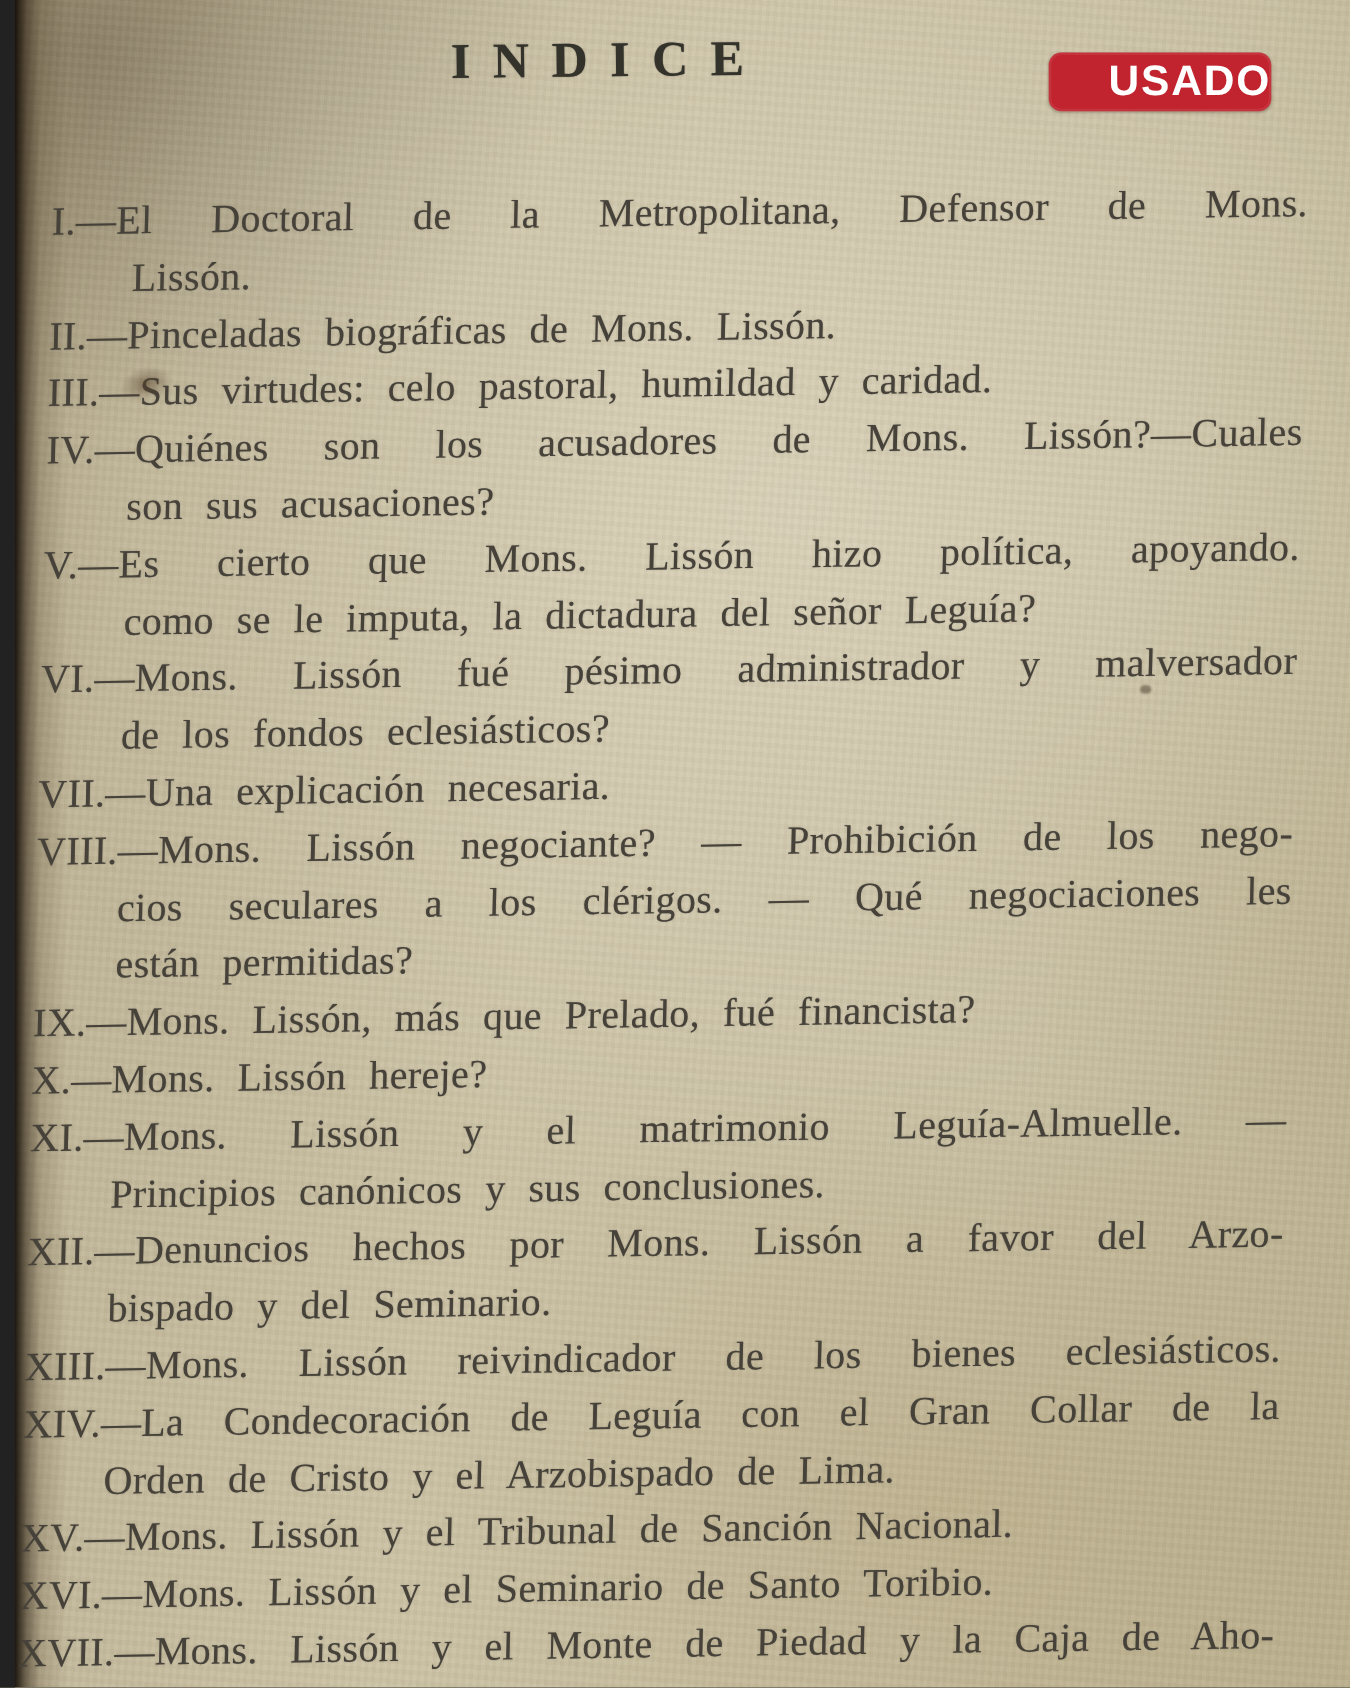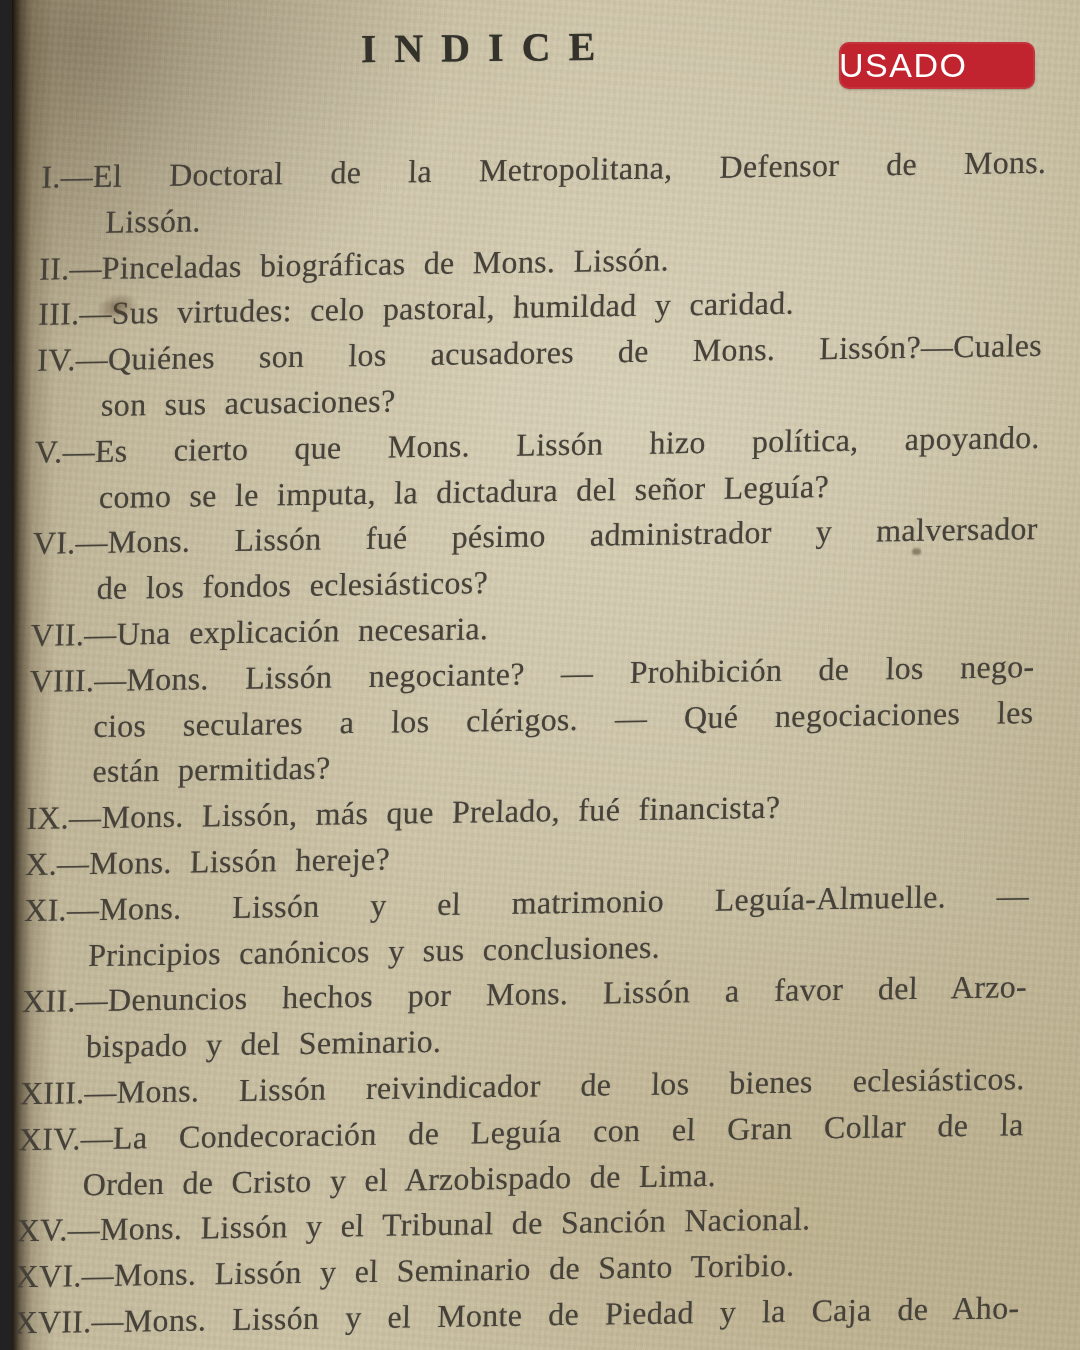--- a/index.html
+++ b/index.html
@@ -31,23 +31,23 @@
       rgba(78,62,38,0.22) 20px, rgba(78,62,38,0) 42px);
   }
   .title {
     position:absolute; top:24px; left:0; width:950px; z-index:2;
     text-align:center; font-size:40px; font-weight:bold;
     letter-spacing:18px; color:#34332b;
     transform:rotate(-0.6deg);
     text-shadow:0 0 1px rgba(52,51,43,0.75);
   }
   .badge {
-    position:absolute; top:42px; left:827px; width:196px; height:47px; z-index:3;
-    border-radius:10px; display:flex; align-items:center; justify-content:flex-start;
-    font-family:"Liberation Sans", sans-serif; font-weight:normal; font-size:34px;
+    position:absolute; top:42px; left:827px; width:178px; height:47px; z-index:3;
+    border-radius:10px; display:flex; align-items:center; justify-content:flex-end;
+    font-family:"Liberation Sans", sans-serif; font-weight:bold; font-size:34px;
     letter-spacing:1.5px;
     box-shadow:inset 0 0 0 2px rgba(255,255,255,0.07), 0 1px 2px rgba(40,20,10,0.25);
   }
   .index {
     position:absolute; left:30px; top:147px; width:1005px; z-index:2;
     transform:rotate(-0.85deg) skewX(-2.2deg);
     transform-origin:520px 0;
     font-size:32px; line-height:45.8px;
     word-spacing:10px; letter-spacing:0.3px;
     color:#46423a;

